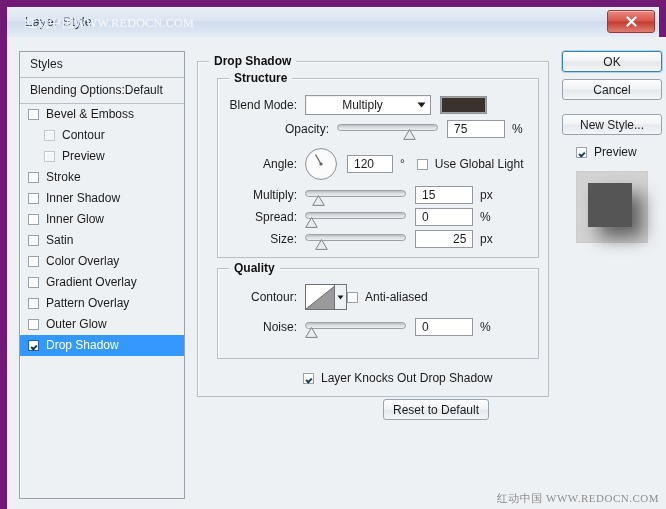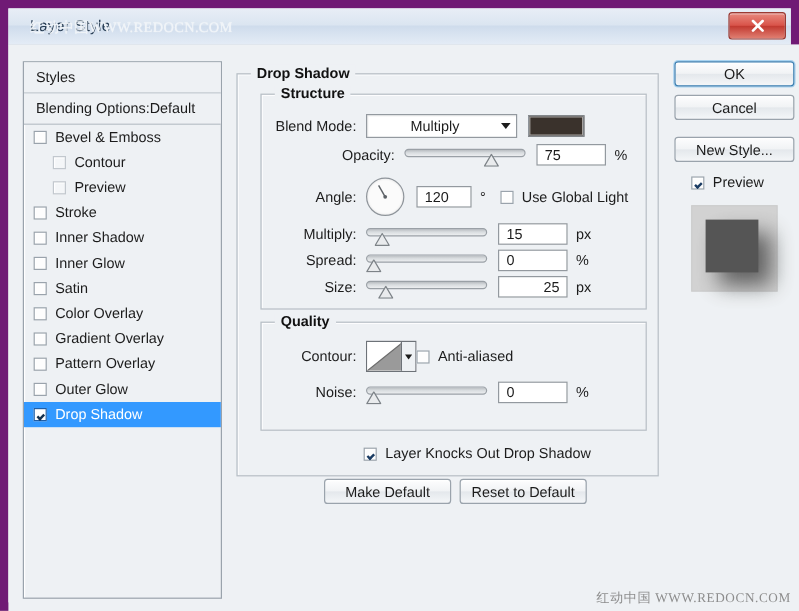--- a/index.html
+++ b/index.html
@@ -302,21 +302,20 @@
           </div>
         <div class="numfield" style="margin-left:9px;width:58px;">0</div>
         <div class="unit" style="margin-left:7px;">%</div>
       </div>
 
       <div class="chk-wrap" style="position:absolute;left:106px;top:320px;">
         <div class="cbx checked"></div>
         <div class="lbl2">Layer Knocks Out Drop Shadow</div>
       </div>
 
-      <div class="btn" style="position:absolute;left:73px;top:348px;width:106px;height:21px;">Make Default</div>
       <div class="btn" style="position:absolute;left:186px;top:348px;width:106px;height:21px;">Reset to Default</div>
 
     </div>
 
     <div id="right">
       <div class="btn focus">OK</div>
       <div class="btn" style="margin-top:7px;">Cancel</div>
       <div class="btn" style="margin-top:14px;">New Style...</div>
 
       <div id="preview-row">

